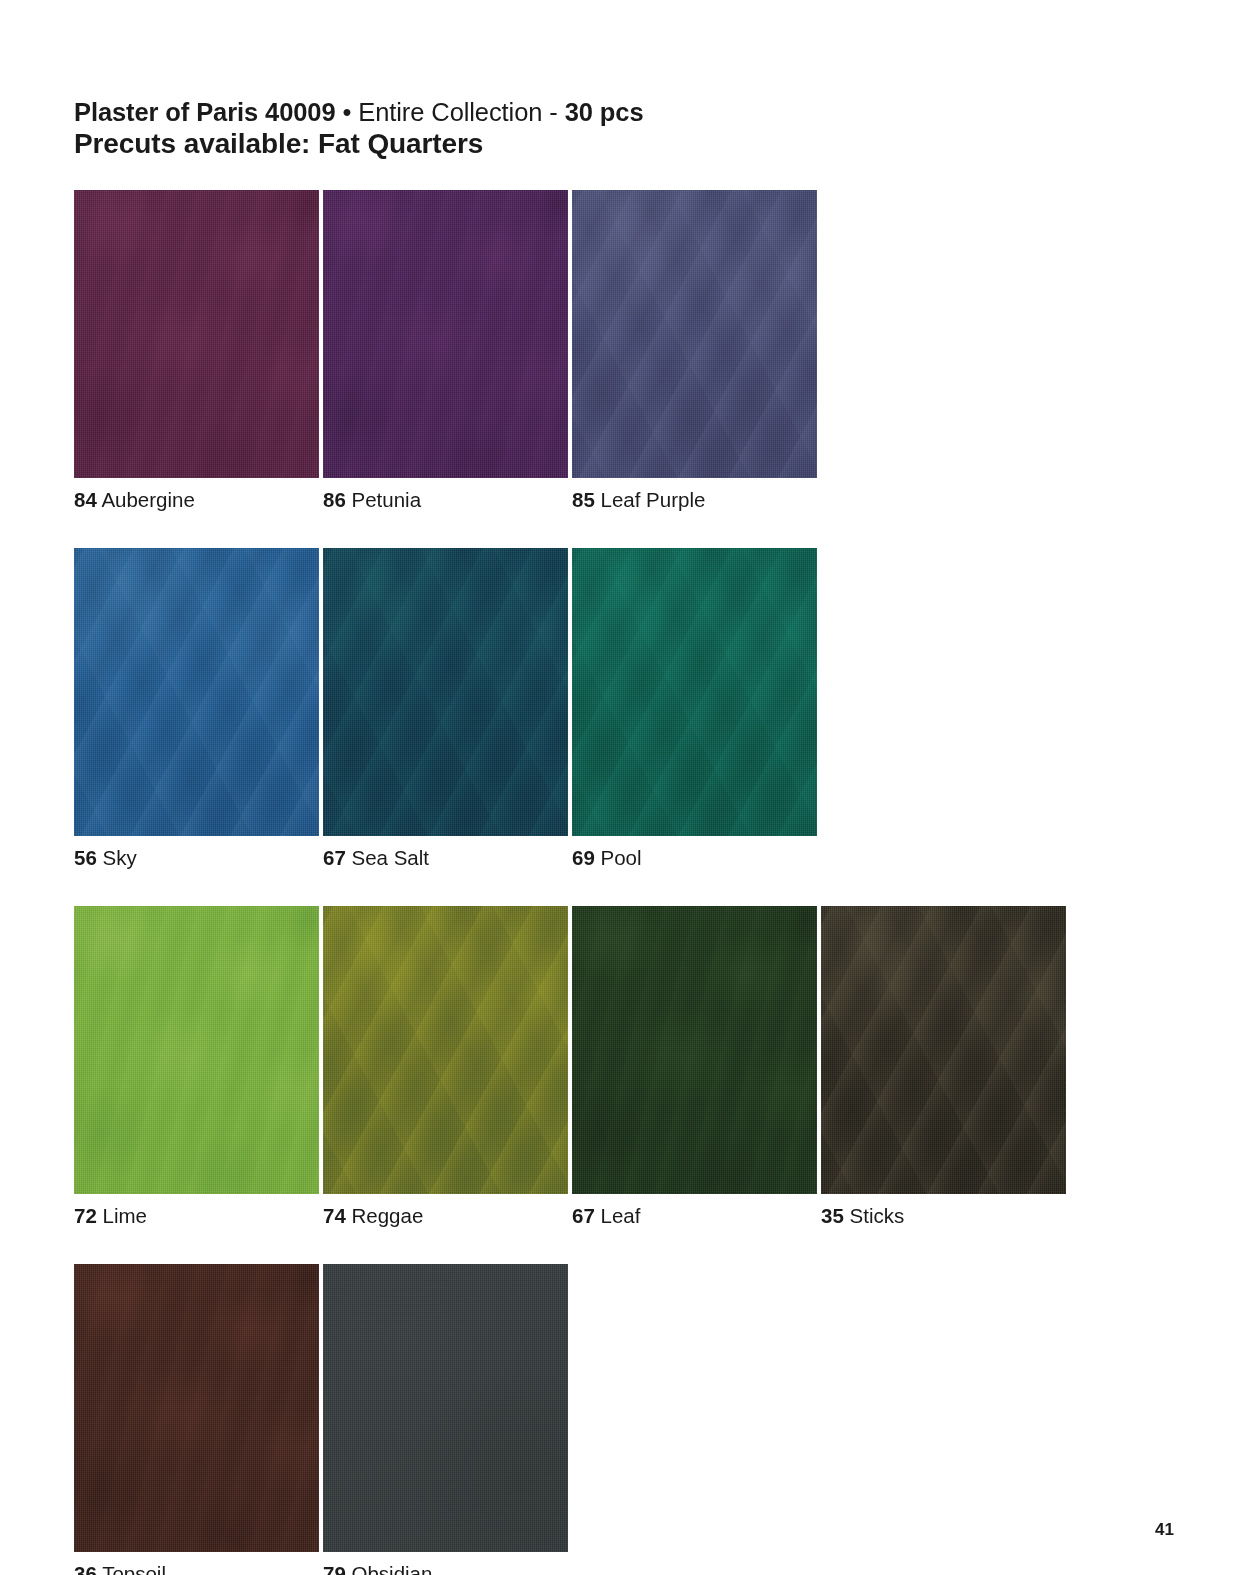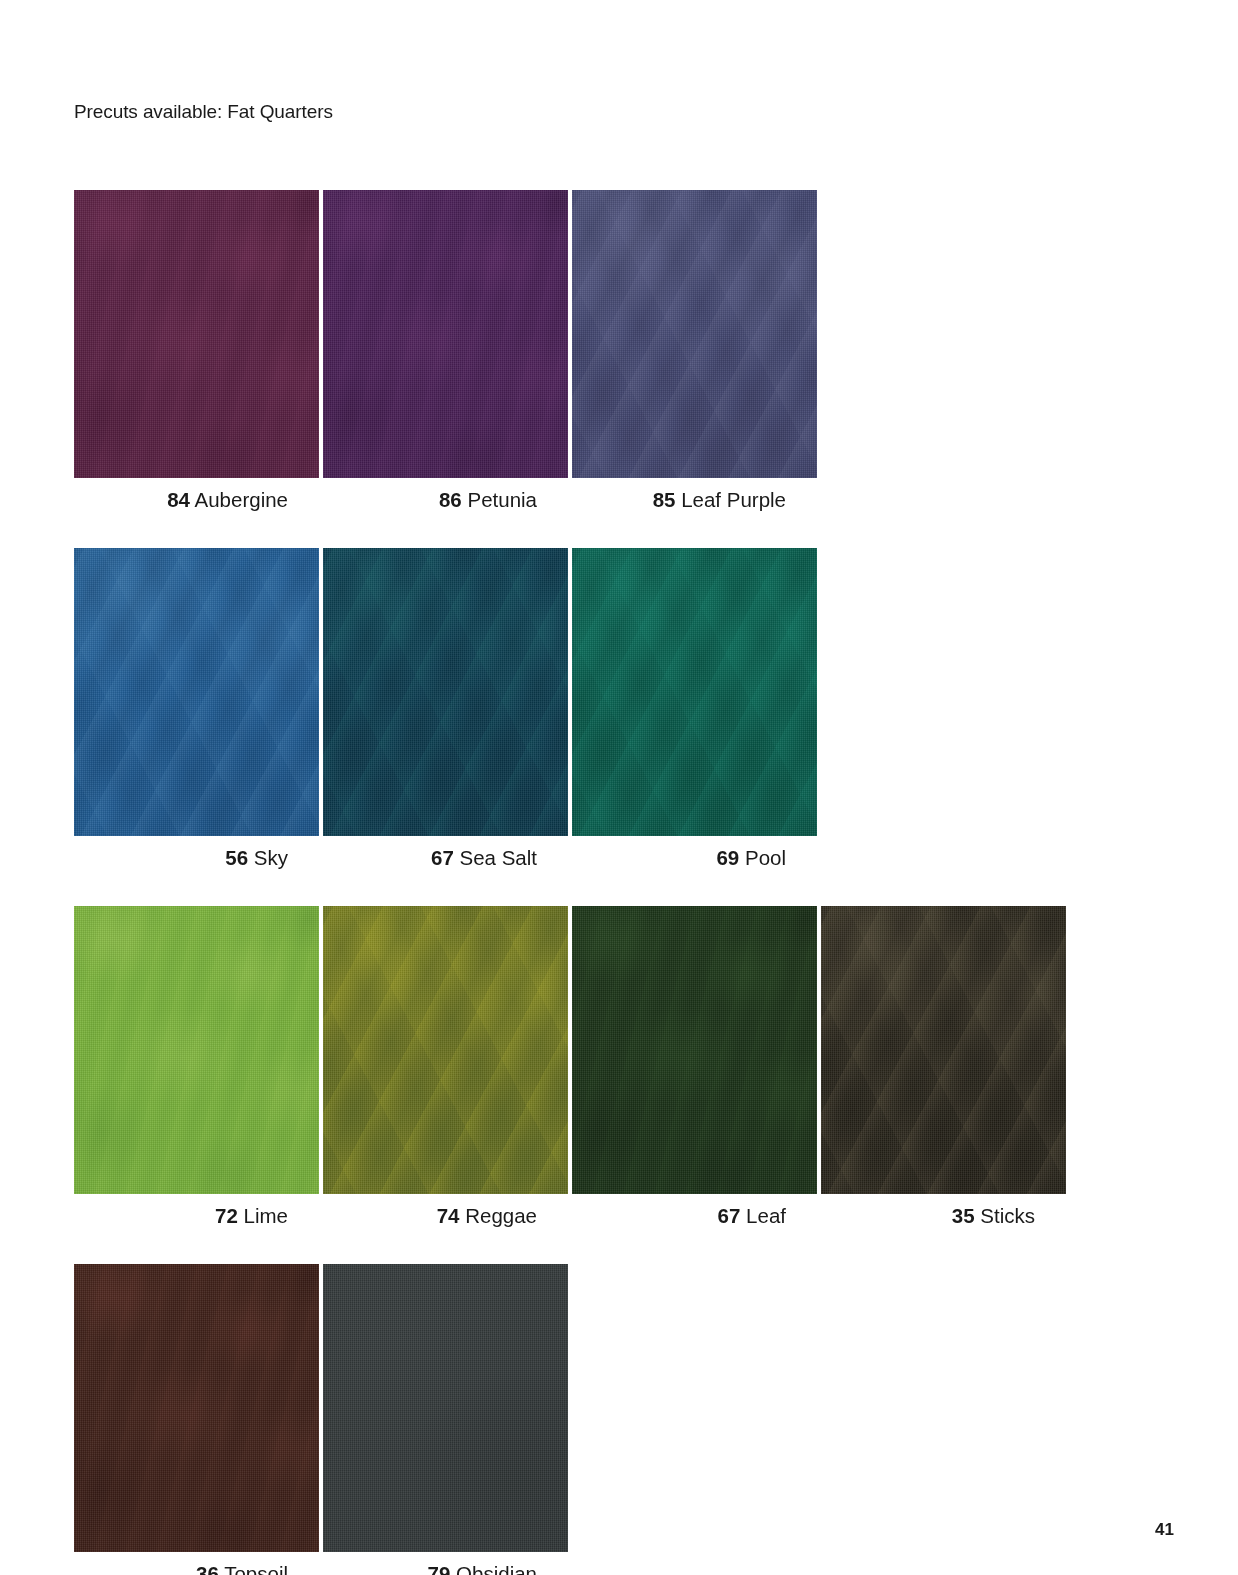--- a/index.html
+++ b/index.html
@@ -29,44 +29,43 @@
     top: 96px;
     width: 900px;
   }
   .header-line1 {
     font-size: 25.5px;
     line-height: 32px;
     letter-spacing: -0.1px;
     white-space: nowrap;
   }
   .header-line2 {
-    font-size: 19px;
+    font-size: 28px;
     line-height: 32px;
-    font-weight: normal;
+    font-weight: bold;
     letter-spacing: -0.1px;
     white-space: nowrap;
   }
   .hdr-b { font-weight: bold; }
   .hdr-n { font-weight: normal; }
 
   
   .grid {
     position: absolute;
     left: 74px;
     top: 190px;
     width: 1090px;
   }
   .row {
     display: flex;
     gap: 35px;
     margin-bottom: 35px;
   }
   .cell {
     width: 214px;
-    text-align: right;
   }
   .swatch {
     width: 245px;
     height: 288px;
     position: relative;
     overflow: hidden;
     background-color: #888;
   }
   .swatch .weave {
     position: absolute;
@@ -107,20 +106,27 @@
     font-weight: bold;
     color: #1a1a1a;
   }
 </style>
 </head>
 <body>
 
 <div class="page">
 
   <div class="header">
+    <div class="header-line1">
+      <span class="hdr-b">Plaster of Paris</span>
+      <span class="hdr-b">40009</span>
+      <span class="hdr-n">•</span>
+      <span class="hdr-n">Entire Collection -</span>
+      <span class="hdr-b">30 pcs</span>
+    </div>
     <div class="header-line2">Precuts available: Fat Quarters</div>
   </div>
 
   <div class="grid" id="swatch-grid">
       <div class="row">
         <div class="cell">
           <div class="swatch" style="background-color: rgb(90, 32, 68);">
             <div class="mottle" style="background-image: radial-gradient(30% 22% at 22% 18%, rgba(125, 49, 88, 0.35) 0%, transparent 58%), radial-gradient(26% 20% at 68% 28%, rgba(125, 49, 88, 0.28) 0%, transparent 58%), radial-gradient(34% 24% at 45% 52%, rgba(125, 49, 88, 0.24) 0%, transparent 60%), radial-gradient(28% 22% at 82% 62%, rgba(125, 49, 88, 0.2) 0%, transparent 58%), radial-gradient(30% 24% at 18% 74%, rgba(58, 16, 41, 0.3) 0%, transparent 60%), radial-gradient(26% 20% at 60% 86%, rgba(58, 16, 41, 0.25) 0%, transparent 58%), radial-gradient(22% 18% at 88% 12%, rgba(58, 16, 41, 0.35) 0%, transparent 56%), repeating-linear-gradient(104deg, rgba(125, 49, 88, 0.08) 0px, rgba(125, 49, 88, 0) 10px, rgba(58, 16, 41, 0.09) 18px, rgba(58, 16, 41, 0) 30px), linear-gradient(168deg, rgba(125, 49, 88, 0.07) 0%, transparent 42%, rgba(58, 16, 41, 0.14) 100%);"></div>
             <div class="weave"></div>
           </div>

